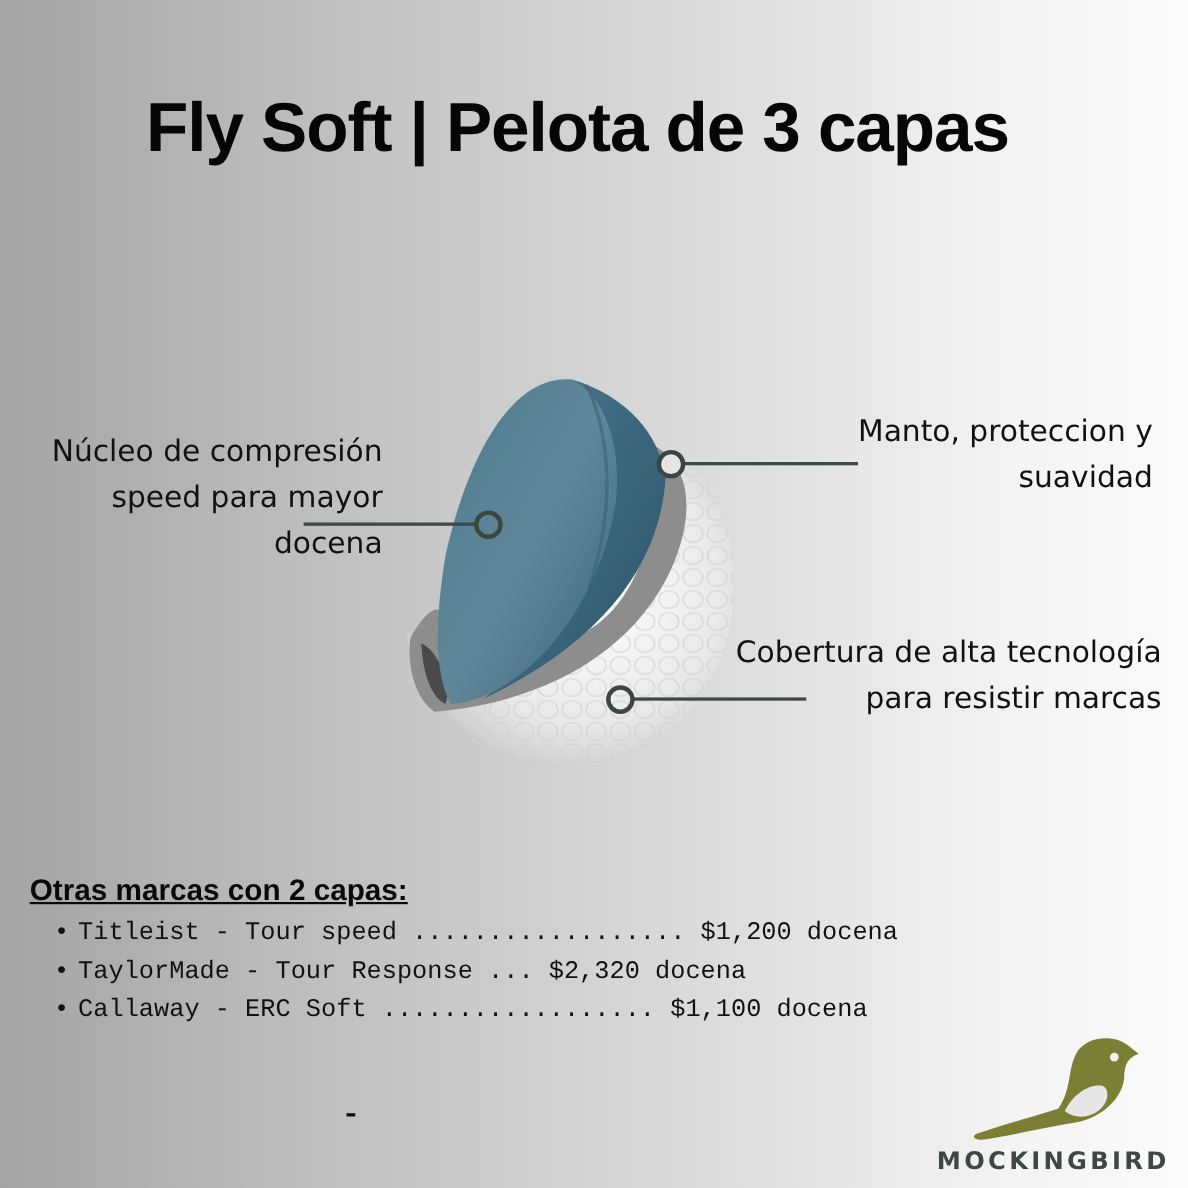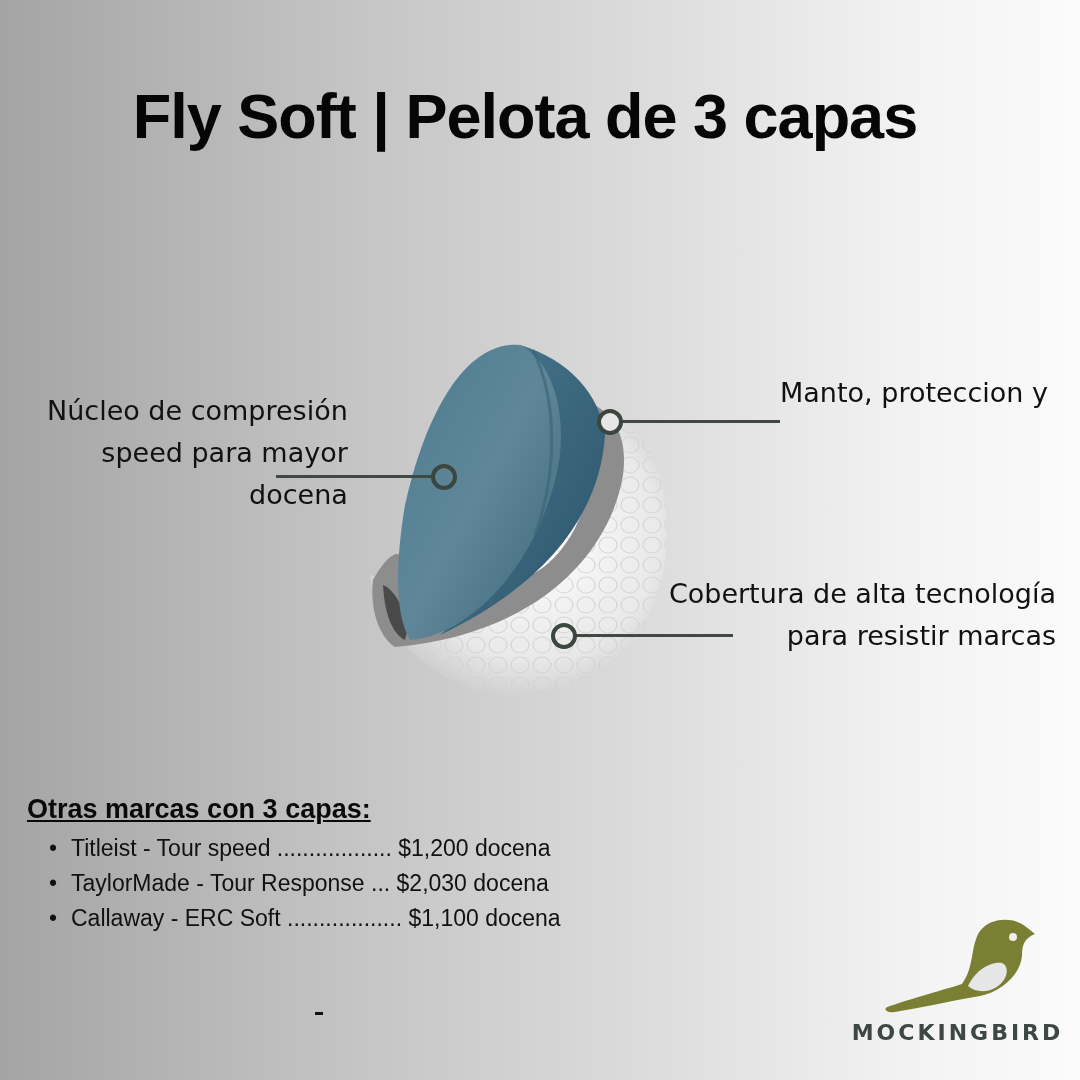--- a/index.html
+++ b/index.html
@@ -27,25 +27,25 @@
     }
     .ball { position: absolute; left: 355px; top: 335px; width: 330px; height: 370px; }
     .brands { position: absolute; left: 27px; top: 794px; }
     .brands-title {
       font-size: 27px; font-weight: bold; text-decoration: underline; color: #0a0a0a;
       font-family: "Liberation Sans", sans-serif; margin-bottom: 6px;
     }
     .brands ul { list-style: none; margin: 0; padding: 0 0 0 22px; }
     .brands li {
       font-size: 23px; line-height: 35px; color: #111;
-      font-family: Liberation Sans, sans-serif;
+      font-family: Liberation Mono, monospace;
     }
     .brands li .bullet { display: inline-block; width: 22px; }
     .dash { position: absolute; left: 315px; top: 1012px; width: 8px; height: 3px; background: #111; }
-    .logo { position: absolute; left: 850px; top: 916px; width: 215px; height: 135px; }
+    .logo { position: absolute; left: 850px; top: 940px; width: 215px; height: 135px; }
     .logo-text {
       position: absolute; left: 0; top: 104px; width: 215px; text-align: center;
       font-size: 22px; letter-spacing: 3px; color: #3d4842; font-weight: bold;
       font-family: "DejaVu Sans", sans-serif;
     }
   </style>
 </head>
 <body>
 
 <div class="title">Fly Soft | Pelota de 3 capas</div>
@@ -86,36 +86,37 @@
 <div class="label left" style="left:47px; top:390px;">
   <div>Núcleo de compresión</div>
   <div>speed para mayor</div>
   <div>docena</div>
 </div>
 <div class="line" style="left:276px; top:475px; width:157px;"></div>
 <div class="dot" style="left:431px; top:464px;"></div>
 
 <div class="label right" style="right:32px; top:372px;">
   <div>Manto, proteccion y</div>
+  <div>suavidad</div>
 </div>
 <div class="line" style="left:620px; top:420px; width:160px;"></div>
 <div class="dot" style="left:597px; top:409px; background:#e6e6e6;"></div>
 
 <div class="label right" style="right:24px; top:573px;">
   <div>Cobertura de alta tecnología</div>
   <div>para resistir marcas</div>
 </div>
 <div class="line" style="left:575px; top:634px; width:158px;"></div>
 <div class="dot" style="left:551px; top:623px;"></div>
 
 <div class="brands">
-  <div class="brands-title">Otras marcas con 3 capas:</div>
+  <div class="brands-title">Otras marcas con 2 capas:</div>
   <ul>
     <li><span class="bullet">•</span><span>Titleist - Tour speed .................. $1,200 docena</span></li>
-    <li><span class="bullet">•</span><span>TaylorMade - Tour Response ... $2,030 docena</span></li>
+    <li><span class="bullet">•</span><span>TaylorMade - Tour Response ... $2,320 docena</span></li>
     <li><span class="bullet">•</span><span>Callaway - ERC Soft .................. $1,100 docena</span></li>
   </ul>
 </div>
 
 <div class="dash"></div>
 
 <div class="logo">
   <svg width="215" height="100" viewBox="0 0 215 100" style="position:absolute;left:0;top:0;">
     <path d="M40 90 C 70 80, 100 72, 112 68 C 125 50, 120 30, 130 15 C 142 0, 165 2, 175 10 L 185 18 C 175 22, 172 28, 172 40 C 170 60, 150 76, 130 80 C 100 85, 70 92, 45 96 C 35 97, 32 92, 40 90 Z" fill="#7a7f34"></path>
     <path d="M118 70 C 125 55, 140 45, 152 47 C 160 50, 158 65, 145 72 C 135 77, 125 76, 118 70 Z" fill="#e6e6e6"></path>

